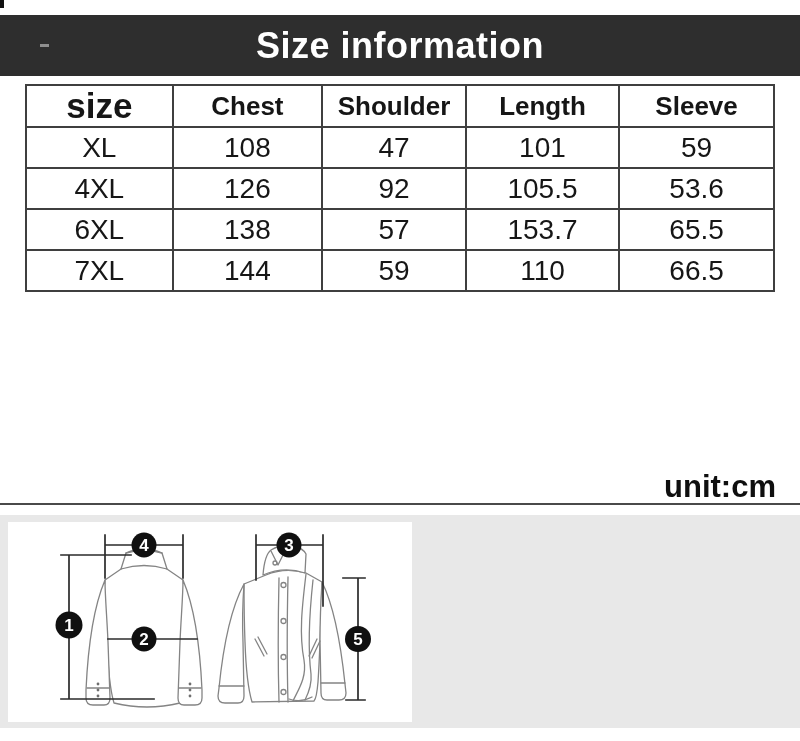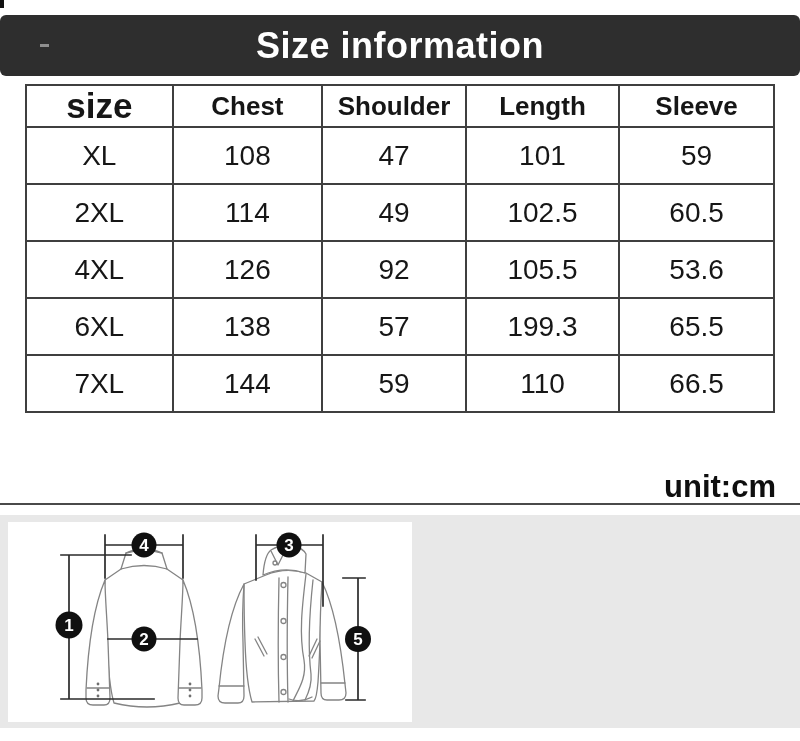--- a/index.html
+++ b/index.html
@@ -10,38 +10,37 @@
   *{margin:0;padding:0;box-sizing:border-box;}
   html,body{width:800px;}
   body{
     width:800px;height:741px;position:relative;background:#ffffff;
     font-family:"Liberation Sans", sans-serif;overflow:hidden;
   }
   .corner-mark{position:absolute;left:0;top:0;width:4px;height:8px;background:#111;}
   .titlebar{
     position:absolute;left:0;top:15px;width:800px;height:61px;
     background:var(--titlebar_bg);
-    border-radius:6px;
   }
   .titlebar h1{
     width:100%;text-align:center;line-height:61px;font-size:36px;font-weight:700;
     color:var(--title_text);letter-spacing:0.5px;
   }
   .titlebar .dash{position:absolute;left:40px;top:29px;width:9px;height:3px;background:#8f8f8f;}
   .table-wrap{position:absolute;left:25px;top:84px;width:750px;}
   table.size-table{
     width:750px;border-collapse:collapse;table-layout:fixed;
     color:var(--table_text);
   }
   table.size-table th,table.size-table td{
     border:2px solid var(--table_border);text-align:center;vertical-align:middle;
     padding:0;overflow:hidden;white-space:nowrap;
   }
   table.size-table thead tr{height:42px;}
-  table.size-table tbody tr{height:57px;}
+  table.size-table tbody tr{height:41px;}
   table.size-table th{font-size:26px;font-weight:700;text-align:center;}
   table.size-table th.size-header{font-size:35px;}
   table.size-table td{font-size:28px;font-weight:400;}
   table.size-table td.patched{font-weight:700;font-size:29px;}
   .unit{
     position:absolute;top:469px;right:24px;font-size:31px;font-weight:700;color:#0f0f0f;
   }
   .divider{position:absolute;left:0;top:503px;width:800px;height:2px;background:#4a4a4a;}
   .diagram-strip{
     position:absolute;left:0;top:515px;width:800px;height:213px;background:var(--strip_bg);
@@ -92,38 +91,31 @@
       </thead>
       <tbody>
         <tr>
           <td>XL</td>
           <td>108</td>
           <td>47</td>
           <td>101</td>
           <td>59</td>
         </tr>
         <tr>
-          <td>2XL</td>
-          <td>114</td>
-          <td>49</td>
-          <td>102.5</td>
-          <td>60.5</td>
-        </tr>
-        <tr>
           <td>4XL</td>
           <td>126</td>
           <td>92</td>
           <td>105.5</td>
           <td>53.6</td>
         </tr>
         <tr>
           <td>6XL</td>
           <td>138</td>
           <td>57</td>
-          <td>199.3</td>
+          <td>153.7</td>
           <td>65.5</td>
         </tr>
         <tr>
           <td>7XL</td>
           <td>144</td>
           <td>59</td>
           <td>110</td>
           <td>66.5</td>
         </tr>
       </tbody>

